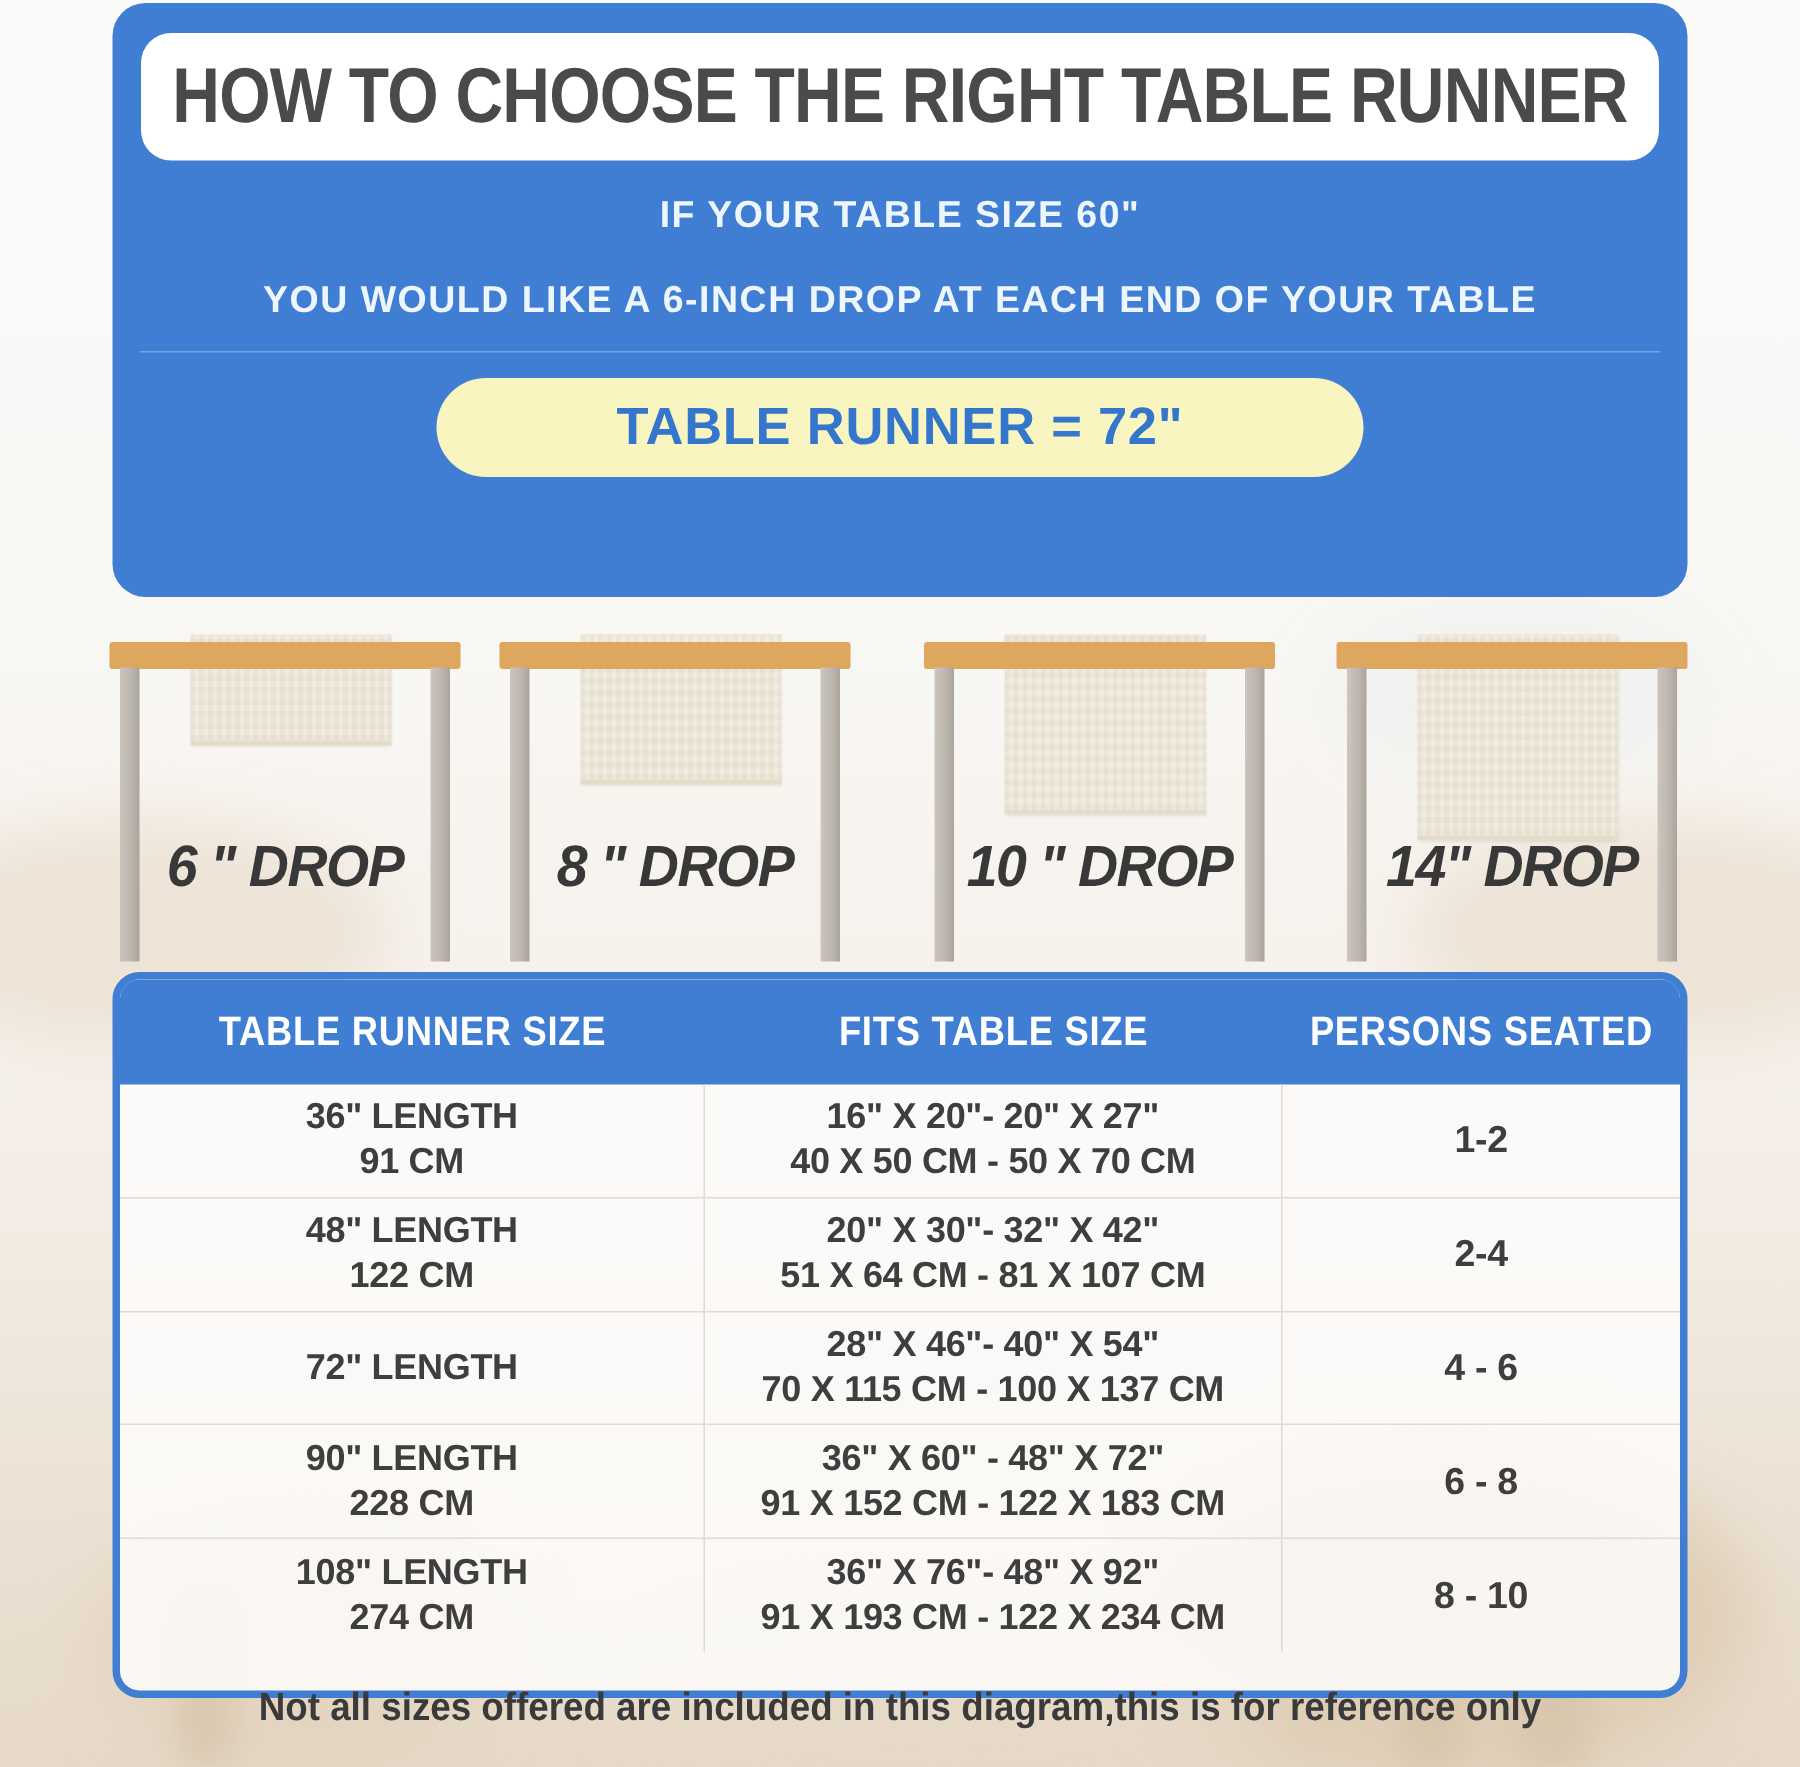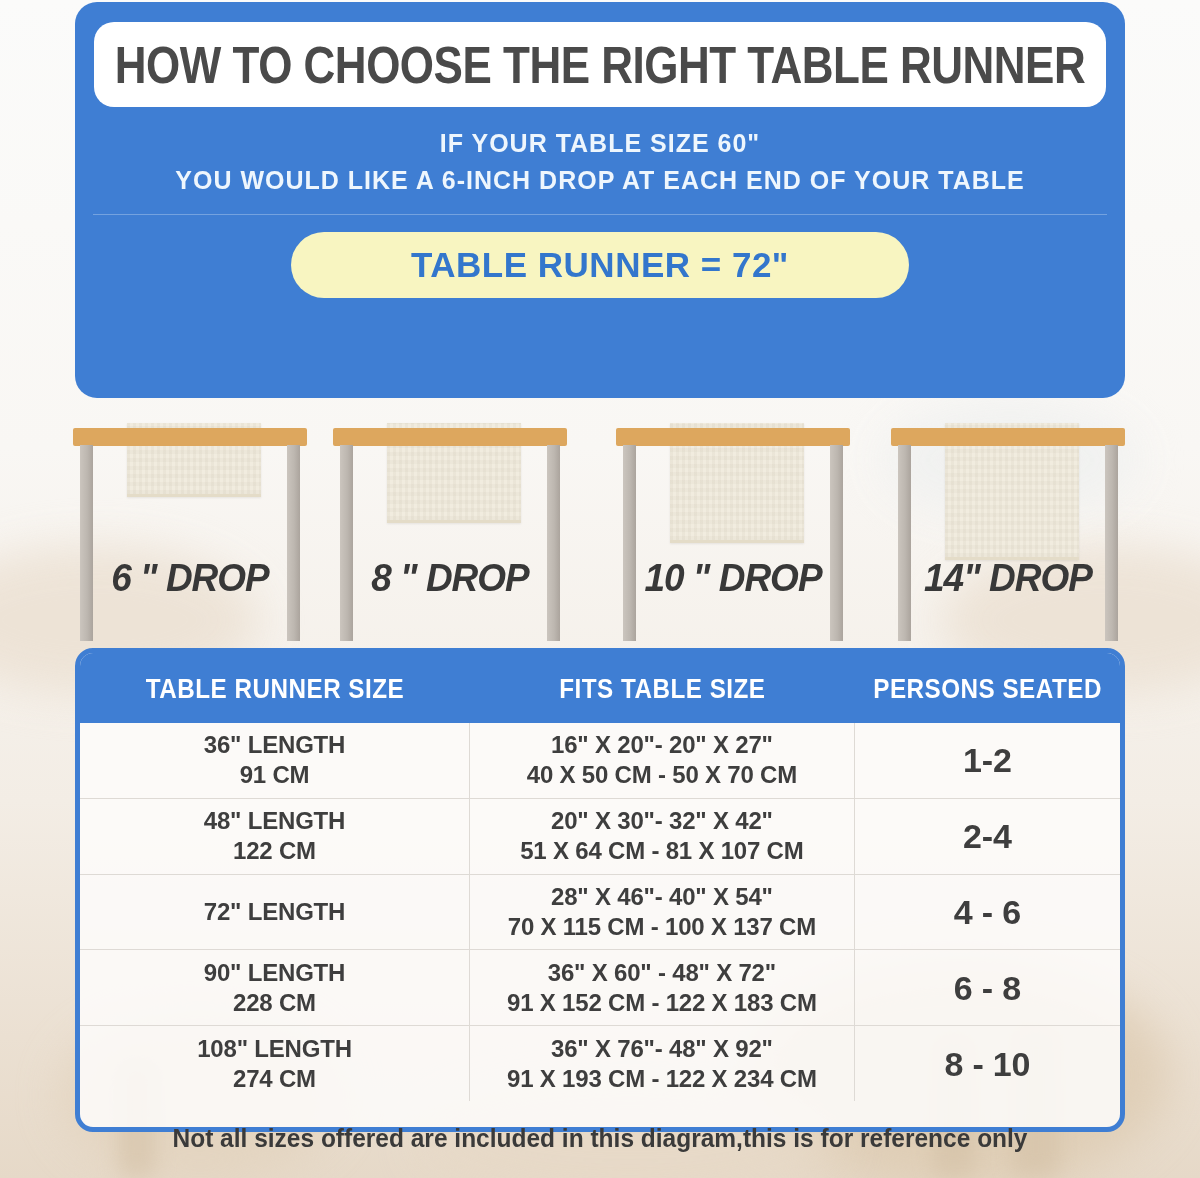--- a/index.html
+++ b/index.html
@@ -31,21 +31,21 @@
   .title-banner {
     margin:20px auto 0; width:1012px; height:85px; background:#ffffff;
     border-radius:20px; display:flex; align-items:center; justify-content:center;
   }
   .title-banner h1 {
     font-size:44px; font-weight:bold; color:#4a4a4a; letter-spacing:-0.5px;
     white-space:nowrap; transform:scale(1.0,1.18);
   }
   .hero-sub { margin-top:18px; text-align:center; color:#eef6fd; font-weight:bold; }
   .hero-sub .ln1 { font-size:25px; line-height:36px; letter-spacing:1px; }
-  .hero-sub .ln2 { font-size:25px; line-height:38px; letter-spacing:1px; }
+  .hero-sub .ln2 { font-size:25px; line-height:38px; letter-spacing:1px;margin-top:20px; }
   .hero-divider { height:1px; margin:15px 18px 0; background:rgba(255,255,255,0.28); }
   .calc-row {
     margin:25px 0 0 14px; height:46px; display:flex; align-items:center; gap:9px;
   }
   .calc-label { color:#ffffff; font-size:30px; font-weight:bold; letter-spacing:1px; white-space:nowrap; }
   .pill {
     background:#ffffff; color:#3376cc; font-weight:bold; font-size:27px;
     line-height:46px; padding:0 18px; border-radius:24px; white-space:nowrap;
   }
   .op { color:#ffffff; font-size:29px; font-weight:bold; }
@@ -95,21 +95,21 @@
     text-align:center; transform:scale(0.97,1.1); white-space:nowrap;
   }
   .cw1 { width:37.5%; } .cw2 { width:37%; } .cw3 { width:25.5%; }
   .st-body { display:flex; flex-direction:column; height:378px; }
   .tr { flex:1; display:flex; align-items:center; }
   .tr + .tr { border-top:1px solid #dedad5; }
   .td { text-align:center; color:#3e3e3e; font-weight:bold; font-size:24px; line-height:30px; letter-spacing:-0.2px; }
   .td.cw1, .td.cw2 { border-right:1px solid #dedad5; align-self:stretch;
                      display:flex; flex-direction:column; justify-content:center; }
   .td span { display:block; white-space:nowrap; }
-  .td.cw3 { font-size:34px; }
+  .td.cw3 { font-size:25px; }
 
   
   .footer-note {
     position:absolute; left:0; top:1124px; width:1200px; text-align:center;
     font-size:25px; font-weight:bold; color:#3a3a3a; transform:scale(0.98,1.05); white-space:nowrap;
   }
 </style>
 </head>
 <body>
 

